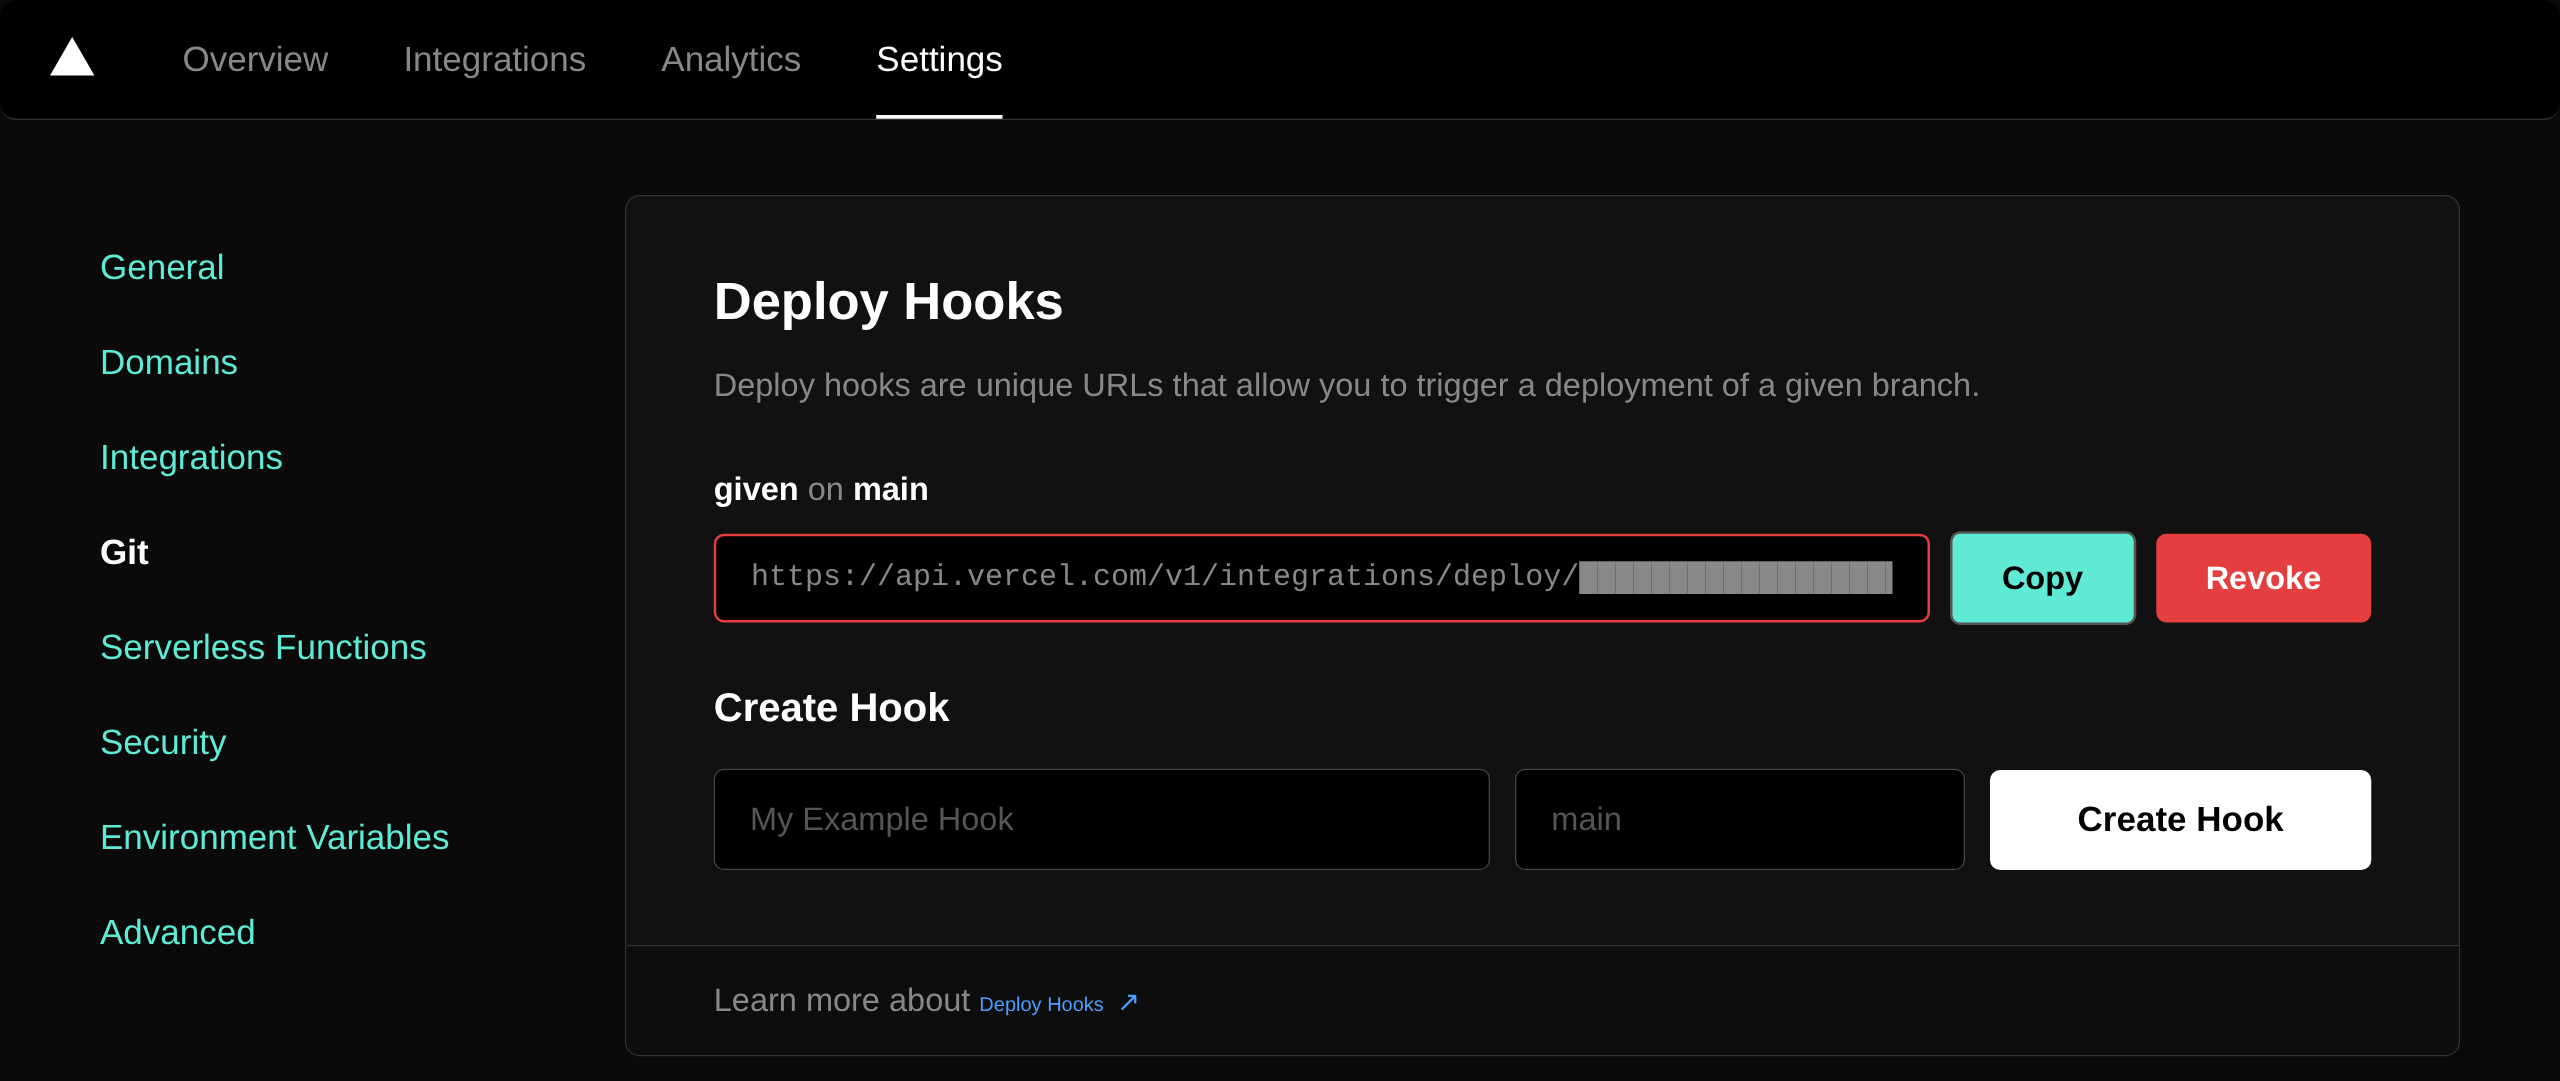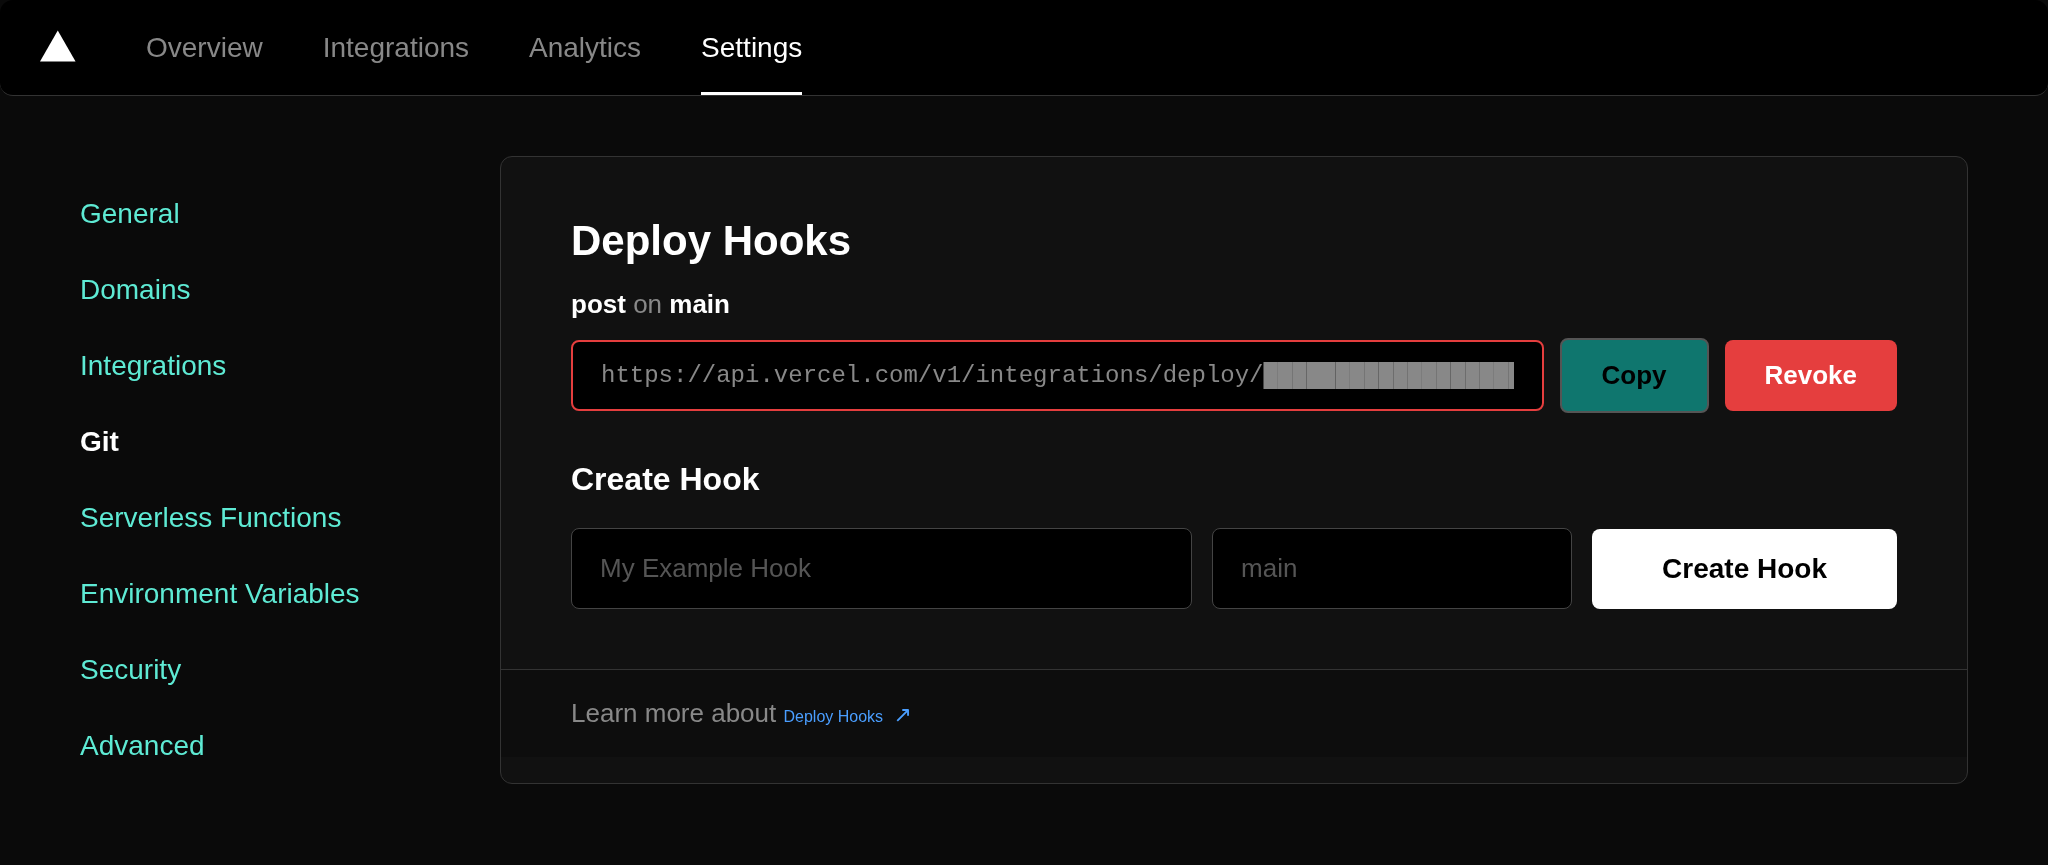--- a/index.html
+++ b/index.html
@@ -162,21 +162,21 @@
       padding: 20px 40px;
       border-radius: 8px;
       font-size: 26px;
       font-weight: 600;
       cursor: pointer;
       border: none;
       white-space: nowrap;
     }
 
     .btn-copy {
-      background: #0f766e;
+      background: #5eead4;
       color: #000;
       border: 2px solid #555;
     }
 
     .btn-revoke {
       background: #e53e3e;
       color: #fff;
     }
 
     
@@ -263,32 +263,33 @@
 </nav>
 
 <div class="main-layout">
 
   <aside class="sidebar">
     <a class="sidebar-item">General</a>
     <a class="sidebar-item">Domains</a>
     <a class="sidebar-item">Integrations</a>
     <a class="sidebar-item active">Git</a>
     <a class="sidebar-item">Serverless Functions</a>
+    <a class="sidebar-item">Security</a>
     <a class="sidebar-item">Environment Variables</a>
-    <a class="sidebar-item">Security</a>
     <a class="sidebar-item">Advanced</a>
   </aside>
 
   <main class="content-panel">
     <div class="panel-body">
 
       <h2 class="panel-title">Deploy Hooks</h2>
+      <p class="panel-desc">Deploy hooks are unique URLs that allow you to trigger a deployment of a given branch.</p>
 
       <div class="hook-method-label">
-        <span class="method">post</span>
+        <span class="method">given</span>
         <span class="on-text"> on </span>
         <span class="branch">main</span>
       </div>
 
       <div class="hook-url-row">
         <input class="hook-url-input" readonly="" value="https://api.vercel.com/v1/integrations/deploy/██████████████████" style="">
         <button class="btn btn-copy">Copy</button>
         <button class="btn btn-revoke">Revoke</button>
       </div>
 

